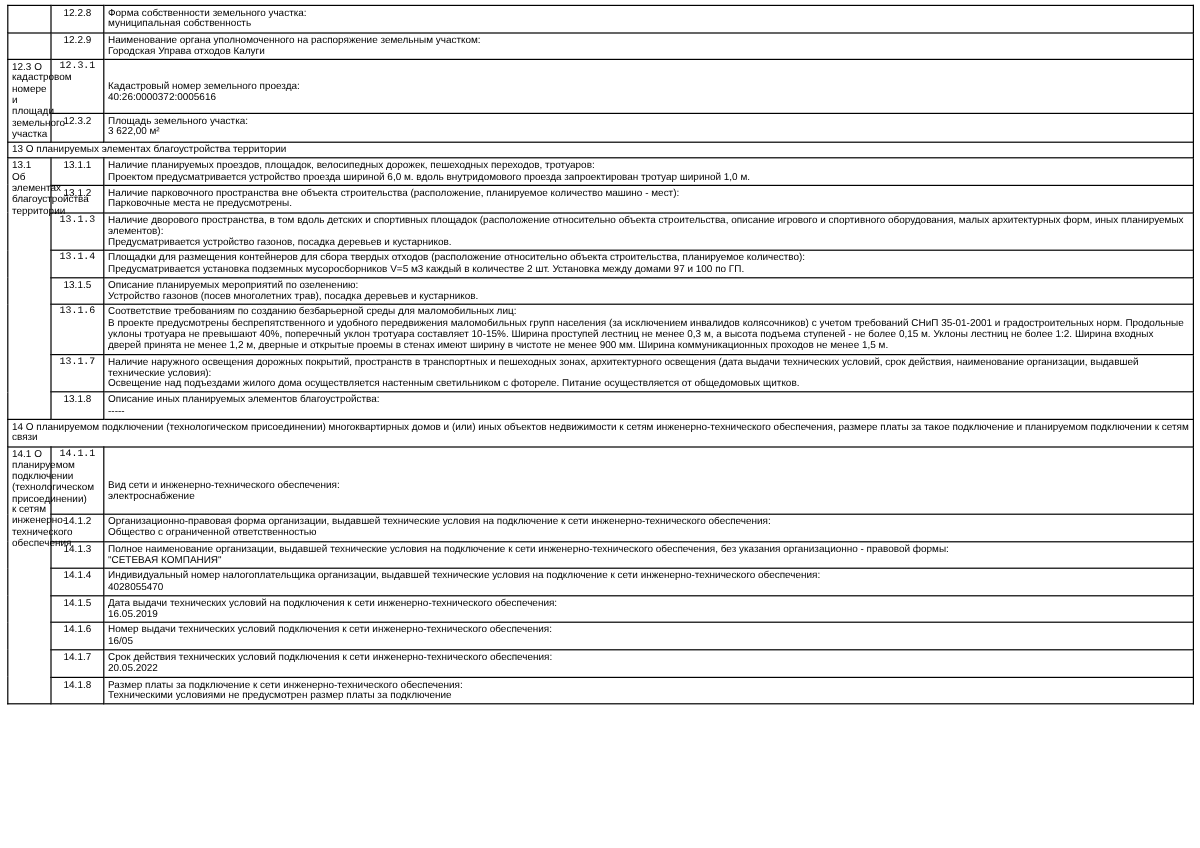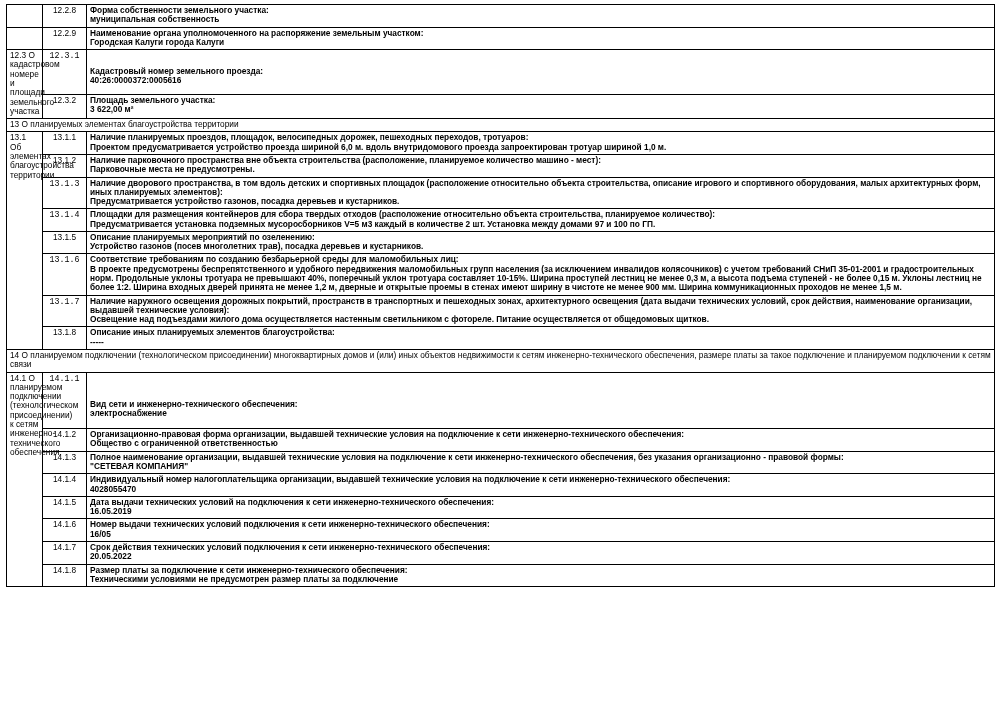--- a/index.html
+++ b/index.html
@@ -34,25 +34,25 @@
   }
   col.c1 { width: 36px; }
   col.c2 { width: 44px; }
   col.c3 { width: 908px; }
   .idx {
     text-align: center;
     font-size: 8.6px;
     padding-top: 3px;
   }
   .lbl {
-    font-weight: bold;
+    font-weight: normal;
     display: block;
   }
   .val {
-    font-weight: bold;
+    font-weight: normal;
     display: block;
   }
   .big-head {
     font-weight: normal;
     font-size: 8.6px;
   }
   .pad-mid { padding-top: 12px; }
   .pad-mid2 { padding-top: 20px; }
   .vcenter-idx {
     text-align: center;
@@ -85,21 +85,21 @@
           <span class="lbl">Форма собственности земельного участка:</span>
           <span class="val">муниципальная собственность</span>
         </td>
       </tr>
 
       <tr>
         <td></td>
         <td class="idx">12.2.9</td>
         <td>
           <span class="lbl">Наименование органа уполномоченного на распоряжение земельным участком:</span>
-          <span class="val">Городская Калуги города Калуги</span>
+          <span class="val">Городская Управа отходов Калуги</span>
         </td>
       </tr>
 
       <tr>
         <td class="sec-label-cell" rowspan="2">12.3 О кадастровом номере и площади земельного участка</td>
         <td class="idx vcenter-idx">12.3.1</td>
         <td>
           <span class="blank-line"></span>
           <span class="blank-line"></span>
           <span class="lbl pad-mid">Кадастровый номер земельного проезда:</span>

